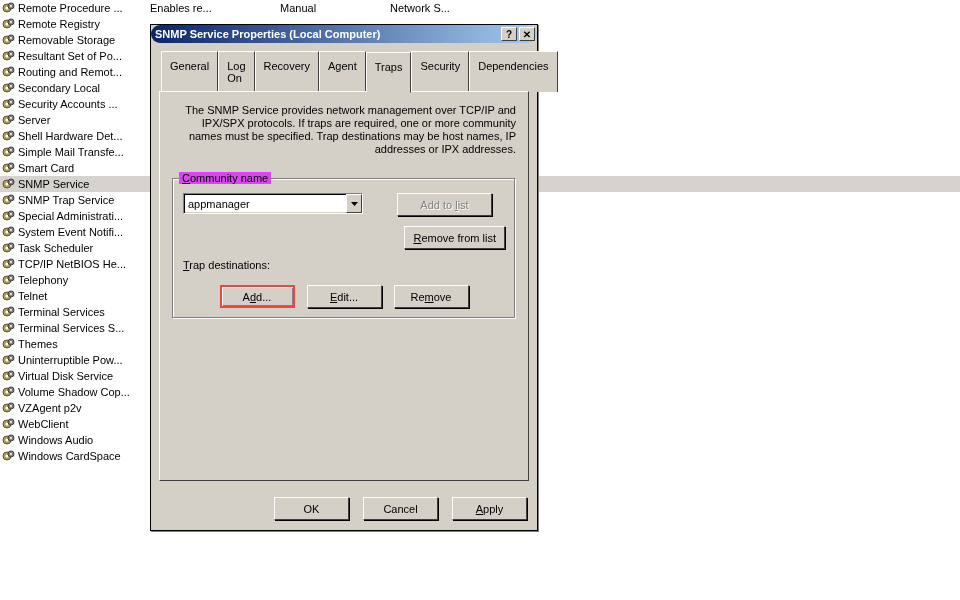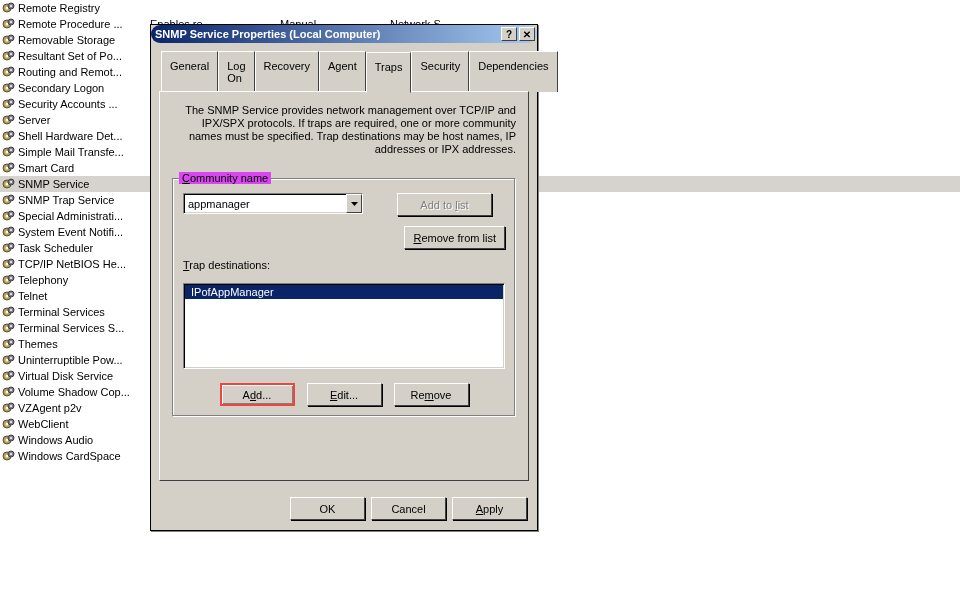--- a/index.html
+++ b/index.html
@@ -201,67 +201,67 @@
   .btnrow {
     display: flex;
     gap: 12px;
     justify-content: center;
     margin-top: 14px;
   }
   .btnrow .btn, .footer-btns .btn { min-width: 75px; }
   .footer-btns {
     display: flex;
     justify-content: flex-end;
-    gap: 6px;
+    gap: 14px;
     padding: 8px 10px 10px 10px;
   }
   .remove-row { display:flex; justify-content:flex-end; margin-top:10px; }
   u { text-decoration: underline; }
 </style>
 </head>
 <body>
 
 <div class="services-bg" id="services-list">
     <div class="service-row">
       <span class="service-icon">
         <svg width="14" height="14" viewBox="0 0 14 14">
           <circle cx="5" cy="7" r="4" fill="#b0a060" stroke="#605020"></circle>
           <circle cx="5" cy="7" r="1.5" fill="#fff"></circle>
           <circle cx="9" cy="5" r="3" fill="#808080" stroke="#404040"></circle>
           <circle cx="9" cy="5" r="1" fill="#fff"></circle>
         </svg>
       </span>
-      <span class="service-name">Remote Registry</span>
-      <span class="svc-col2"></span>
-      <span class="svc-col3"></span>
-      <span class="svc-col4"></span>
-    </div>
-    <div class="service-row">
-      <span class="service-icon">
-        <svg width="14" height="14" viewBox="0 0 14 14">
-          <circle cx="5" cy="7" r="4" fill="#b0a060" stroke="#605020"></circle>
-          <circle cx="5" cy="7" r="1.5" fill="#fff"></circle>
-          <circle cx="9" cy="5" r="3" fill="#808080" stroke="#404040"></circle>
-          <circle cx="9" cy="5" r="1" fill="#fff"></circle>
-        </svg>
-      </span>
       <span class="service-name">Remote Procedure ...</span>
       <span class="svc-col2">Enables re...</span>
       <span class="svc-col3">Manual</span>
       <span class="svc-col4">Network S...</span>
     </div>
     <div class="service-row">
       <span class="service-icon">
         <svg width="14" height="14" viewBox="0 0 14 14">
           <circle cx="5" cy="7" r="4" fill="#b0a060" stroke="#605020"></circle>
           <circle cx="5" cy="7" r="1.5" fill="#fff"></circle>
           <circle cx="9" cy="5" r="3" fill="#808080" stroke="#404040"></circle>
           <circle cx="9" cy="5" r="1" fill="#fff"></circle>
         </svg>
       </span>
+      <span class="service-name">Remote Registry</span>
+      <span class="svc-col2"></span>
+      <span class="svc-col3"></span>
+      <span class="svc-col4"></span>
+    </div>
+    <div class="service-row">
+      <span class="service-icon">
+        <svg width="14" height="14" viewBox="0 0 14 14">
+          <circle cx="5" cy="7" r="4" fill="#b0a060" stroke="#605020"></circle>
+          <circle cx="5" cy="7" r="1.5" fill="#fff"></circle>
+          <circle cx="9" cy="5" r="3" fill="#808080" stroke="#404040"></circle>
+          <circle cx="9" cy="5" r="1" fill="#fff"></circle>
+        </svg>
+      </span>
       <span class="service-name">Removable Storage</span>
       <span class="svc-col2"></span>
       <span class="svc-col3"></span>
       <span class="svc-col4"></span>
     </div>
     <div class="service-row">
       <span class="service-icon">
         <svg width="14" height="14" viewBox="0 0 14 14">
           <circle cx="5" cy="7" r="4" fill="#b0a060" stroke="#605020"></circle>
           <circle cx="5" cy="7" r="1.5" fill="#fff"></circle>
@@ -290,21 +290,21 @@
     </div>
     <div class="service-row">
       <span class="service-icon">
         <svg width="14" height="14" viewBox="0 0 14 14">
           <circle cx="5" cy="7" r="4" fill="#b0a060" stroke="#605020"></circle>
           <circle cx="5" cy="7" r="1.5" fill="#fff"></circle>
           <circle cx="9" cy="5" r="3" fill="#808080" stroke="#404040"></circle>
           <circle cx="9" cy="5" r="1" fill="#fff"></circle>
         </svg>
       </span>
-      <span class="service-name">Secondary Logon</span>
+      <span class="service-name">Secondary Local</span>
       <span class="svc-col2"></span>
       <span class="svc-col3"></span>
       <span class="svc-col4"></span>
     </div>
     <div class="service-row">
       <span class="service-icon">
         <svg width="14" height="14" viewBox="0 0 14 14">
           <circle cx="5" cy="7" r="4" fill="#b0a060" stroke="#605020"></circle>
           <circle cx="5" cy="7" r="1.5" fill="#fff"></circle>
           <circle cx="9" cy="5" r="3" fill="#808080" stroke="#404040"></circle>
@@ -654,23 +654,20 @@
                   <polygon points="0,0 7,0 3.5,4" fill="#000"></polygon>
                 </svg>
             </span>
           </div>
           <button class="btn disabled"><span>Add to </span><u>l</u>ist</button>
         </div>
         <div class="remove-row">
           <button class="btn"><u>R</u><span>emove from list</span></button>
         </div>
         <div class="dest-label"><u>T</u><span>rap destinations:</span></div>
-        <div class="listbox" id="destlist">
-            <div class="list-item">IPofAppManager</div>
-          </div>
         <div class="btnrow">
           <button class="btn default-btn">A<u>d</u>d...</button>
           <button class="btn"><u>E</u>dit...</button>
           <button class="btn">Re<u>m</u>ove</button>
         </div>
       </div>
     </div>
   </div>
   <div class="footer-btns">
     <button class="btn">OK</button>

